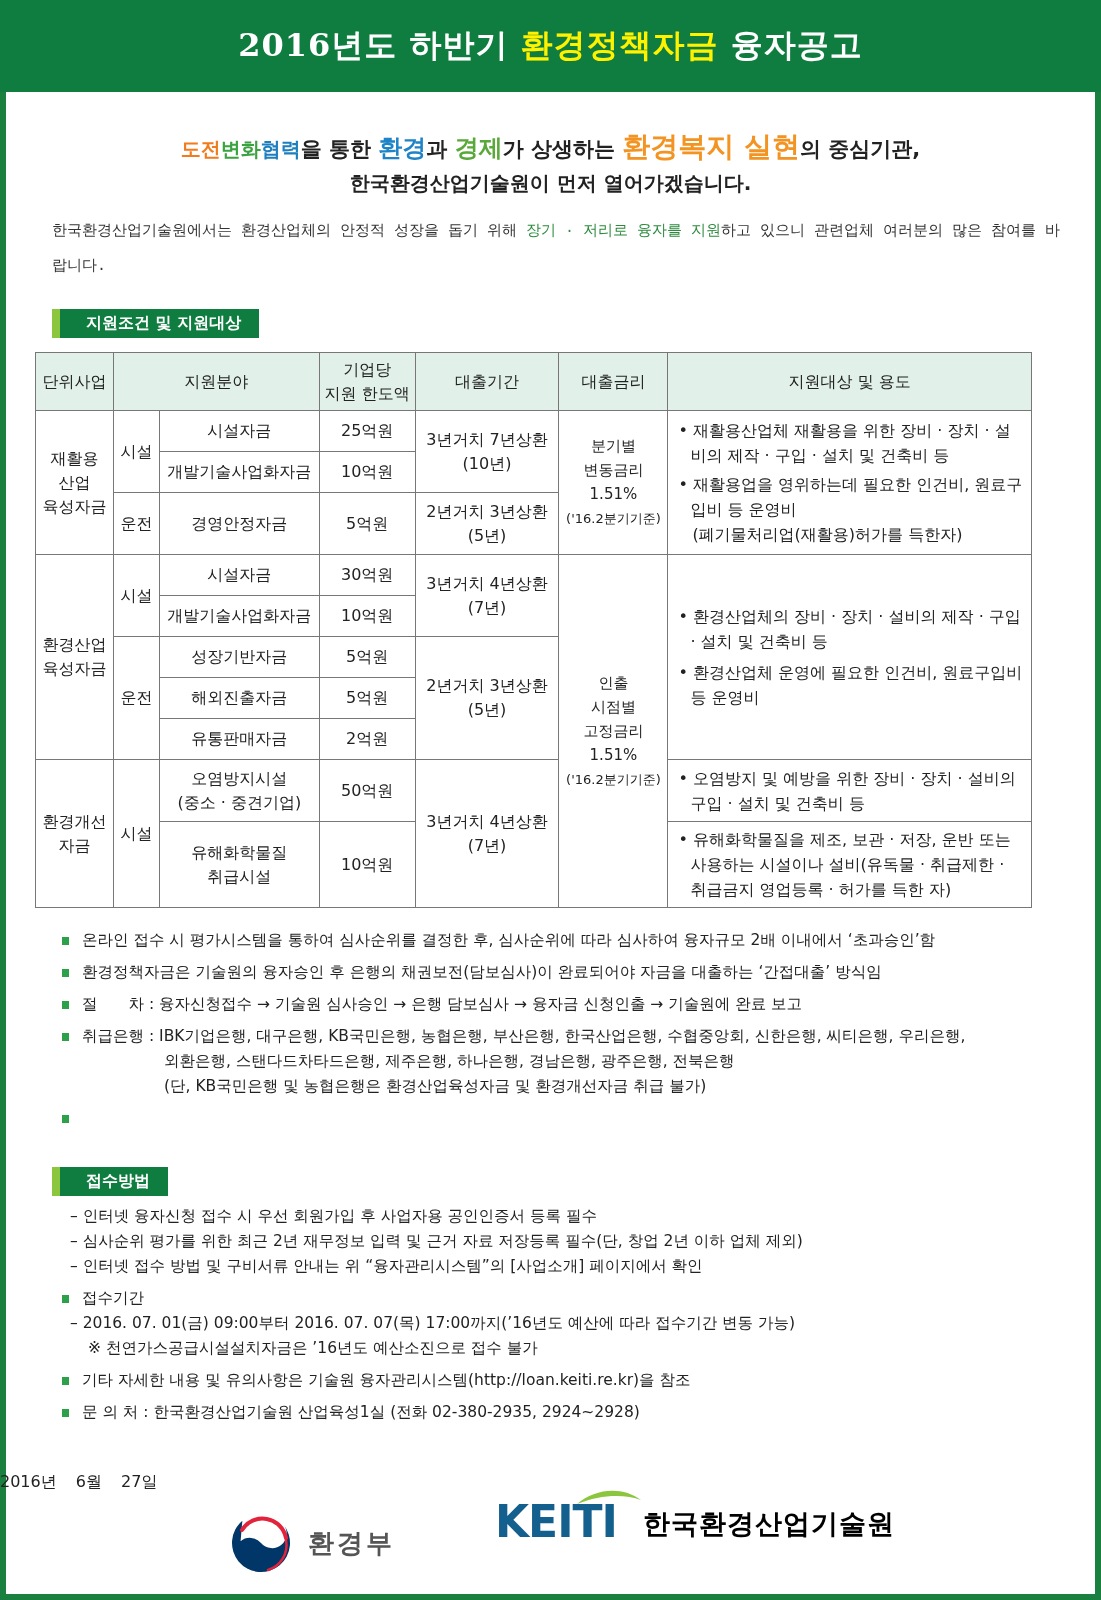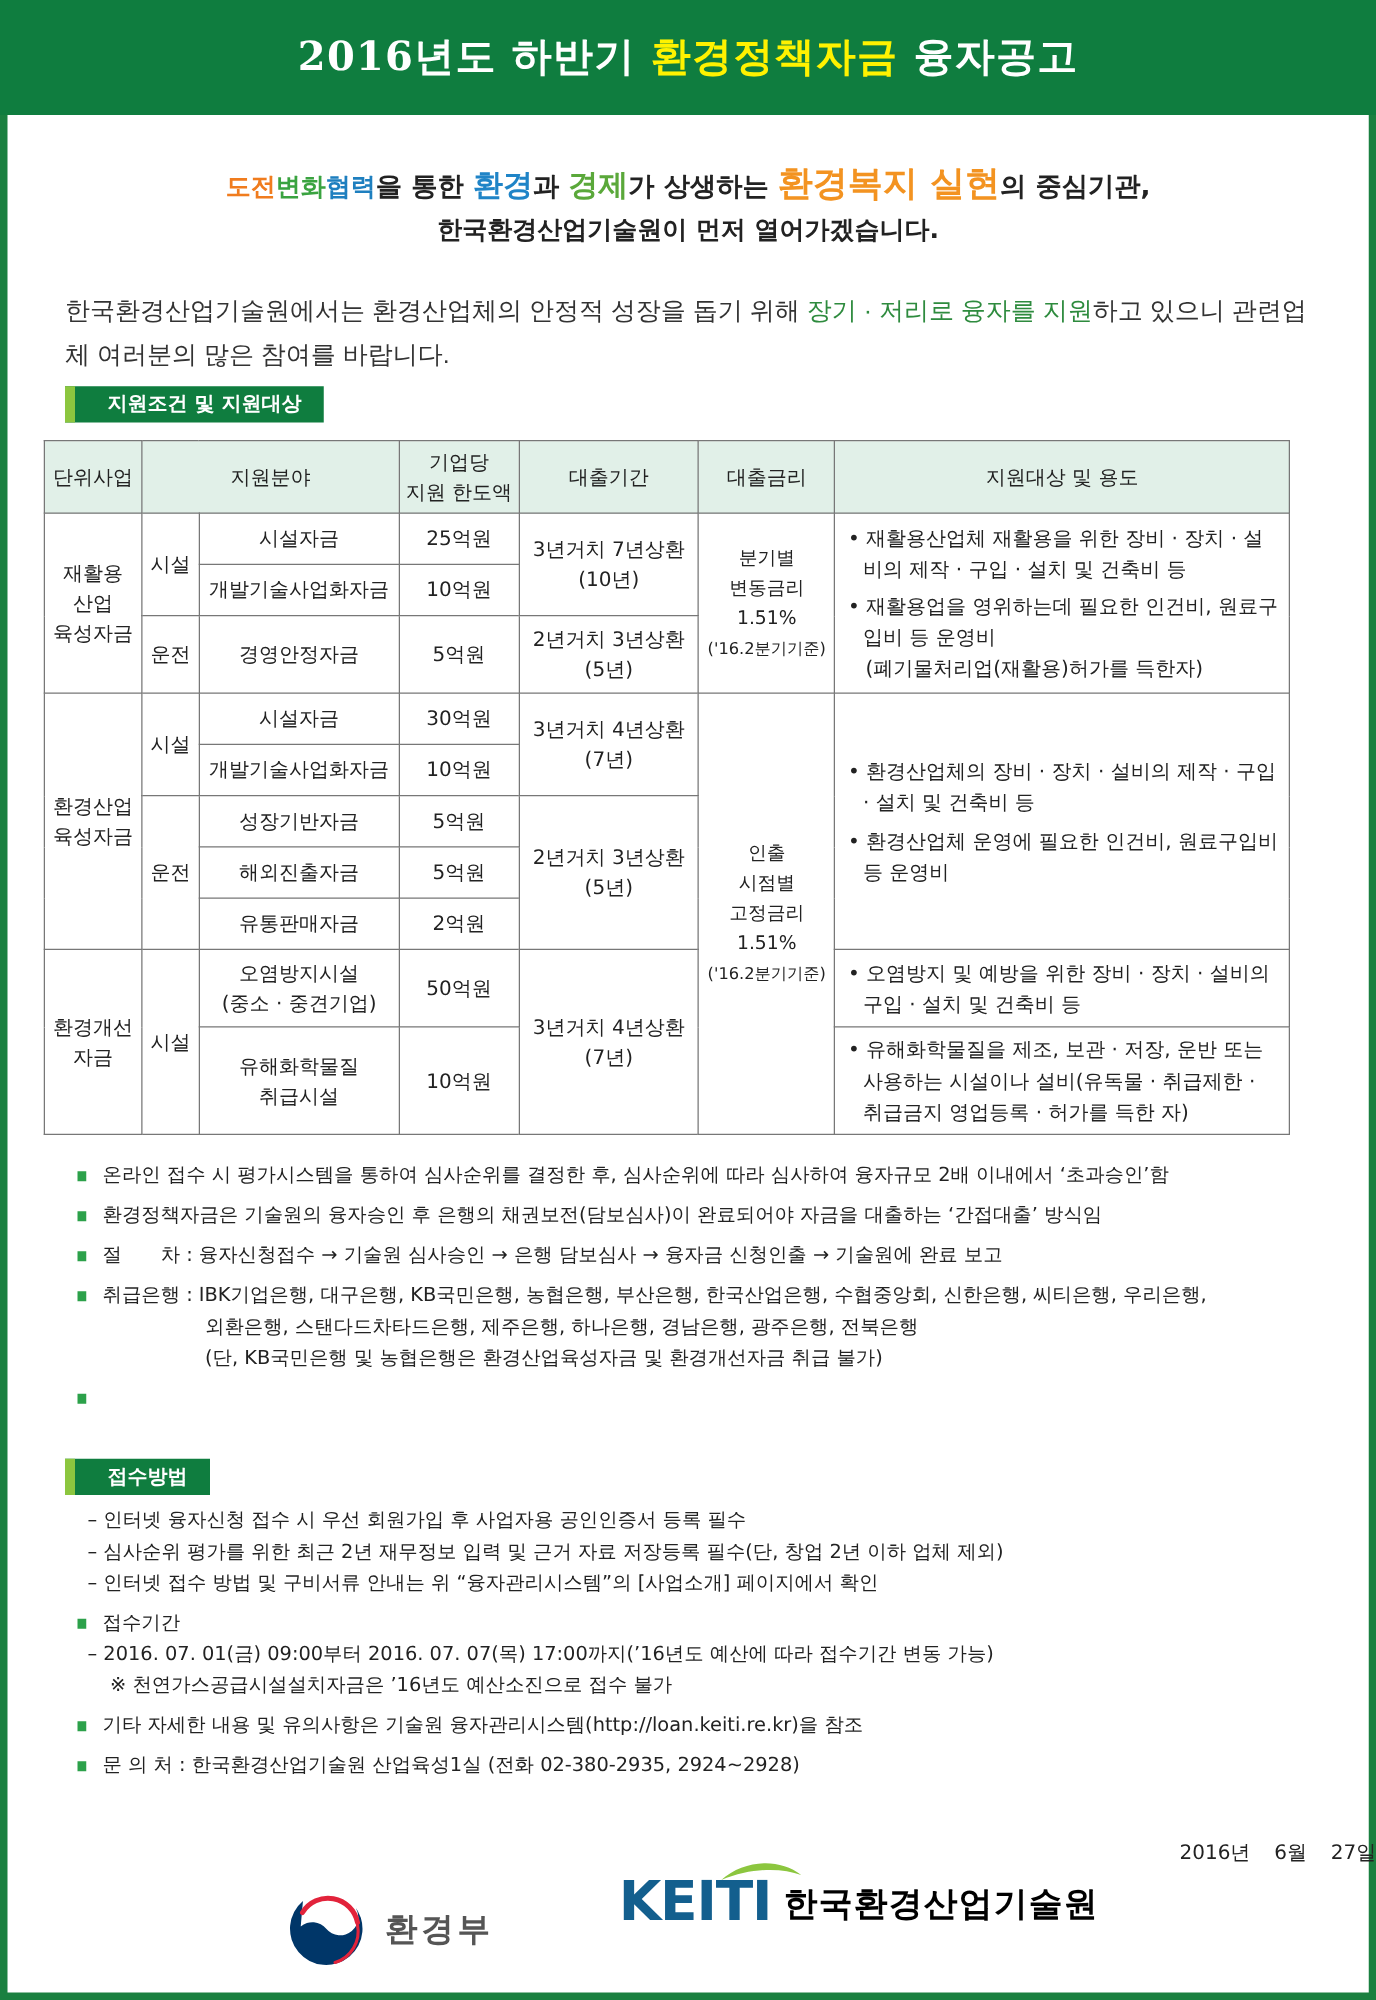--- a/index.html
+++ b/index.html
@@ -13,45 +13,45 @@
 
   .slogan { position: absolute; left: 0; top: 128px; width: 1101px; text-align: center; font-size: 21px; font-weight: bold; color: #222; white-space: nowrap; }
   .slogan .c1 { color: #f07c1e; font-size: 20px; }
   .slogan .c2 { color: #3aa340; font-size: 20px; }
   .slogan .c3 { color: #1e7fbf; font-size: 20px; margin-top: 36px; }
   .slogan .blue { color: #1f84c7; font-size: 24px; }
   .slogan .green { color: #5aa83a; font-size: 24px; }
   .slogan .orange { color: #f39321; font-size: 28px; }
   .slogan2 { position: absolute; left: 0; top: 170px; width: 1101px; text-align: center; font-size: 20px; font-weight: bold; color: #222; }
 
-  .intro { position: absolute; left: 52px; top: 232px; width: 1010px; font-family: Liberation Sans, sans-serif; font-size: 20px; line-height: 35px; color: #333; }
+  .intro { position: absolute; left: 52px; top: 214px; width: 1010px; font-family: Liberation Mono, monospace; font-size: 15px; line-height: 35px; color: #333; }
   .intro .green { color: #2e8b3e; }
 
   .section-tag { position: absolute; left: 52px; height: 29px; background: #0f7d3f; color: #fff; font-size: 16px; font-weight: bold; display: flex; align-items: center; padding: 0 18px 0 26px; border-left: 8px solid #8cc63f; }
 
   table.loan { position: absolute; left: 35px; top: 352px; width: 997px; border-collapse: collapse; font-family: "DejaVu Sans", sans-serif; font-size: 16px; color: #222; }
   table.loan th, table.loan td { border: 1.5px solid #777; text-align: center; vertical-align: middle; padding: 0 4px; line-height: 24px; }
   table.loan th { background: #e1f0e8; font-weight: normal; height: 58px; }
   table.loan td.left { text-align: left; padding: 4px 8px; }
   .bul { display: block; padding-left: 14px; text-indent: -12px; line-height: 25px; }
 
   .notes { position: absolute; left: 60px; top: 928px; width: 990px; font-size: 15.5px; color: #222; }
   .note { position: relative; padding-left: 22px; line-height: 25px; margin-bottom: 7px; white-space: nowrap; }
   .note .sq { position: absolute; left: 2px; top: 9px; width: 7px; height: 8px; background: #2ca14a; }
   .note .indent { display: block; padding-left: 82px; }
   .sub { line-height: 25px; padding-left: 10px; white-space: nowrap; }
   .sub2 { line-height: 25px; padding-left: 28px; white-space: nowrap; }
 
   .method { position: absolute; left: 60px; top: 1204px; width: 990px; font-size: 15.5px; color: #222; }
 
-  .date { position: absolute; left: 0; top: 1472px; width: 1101px; text-align: right; font-size: 16px; color: #222; word-spacing: 14px; }
+  .date { position: absolute; left: 0; top: 1472px; width: 1101px; text-align: left; font-size: 16px; color: #222; word-spacing: 14px; }
 
   .logo-moe { position: absolute; left: 228px; top: 1510px; display: flex; align-items: center; gap: 14px; }
   .logo-moe-text { font-size: 26px; font-weight: bold; color: #555; letter-spacing: 3px; }
-  .logo-keiti { position: absolute; left: 495px; top: 1500px; display: flex; align-items: flex-end; gap: 10px; }
+  .logo-keiti { position: absolute; left: 495px; top: 1500px; display: flex; align-items: flex-end; gap: 26px; }
   .keiti-mark { position: relative; font-family: "DejaVu Sans", sans-serif; font-weight: bold; font-size: 44px; color: #135f8e; letter-spacing: -1px; line-height: 44px; }
   .keiti-leaf { position: absolute; left: 80px; top: -14px; }
   .keiti-name { font-size: 27px; font-weight: bold; color: #000000; line-height: 40px; letter-spacing: 1px; }
 </style>
 </head>
 <body>
 
 <div class="frame"></div>
 
 <div class="banner">

